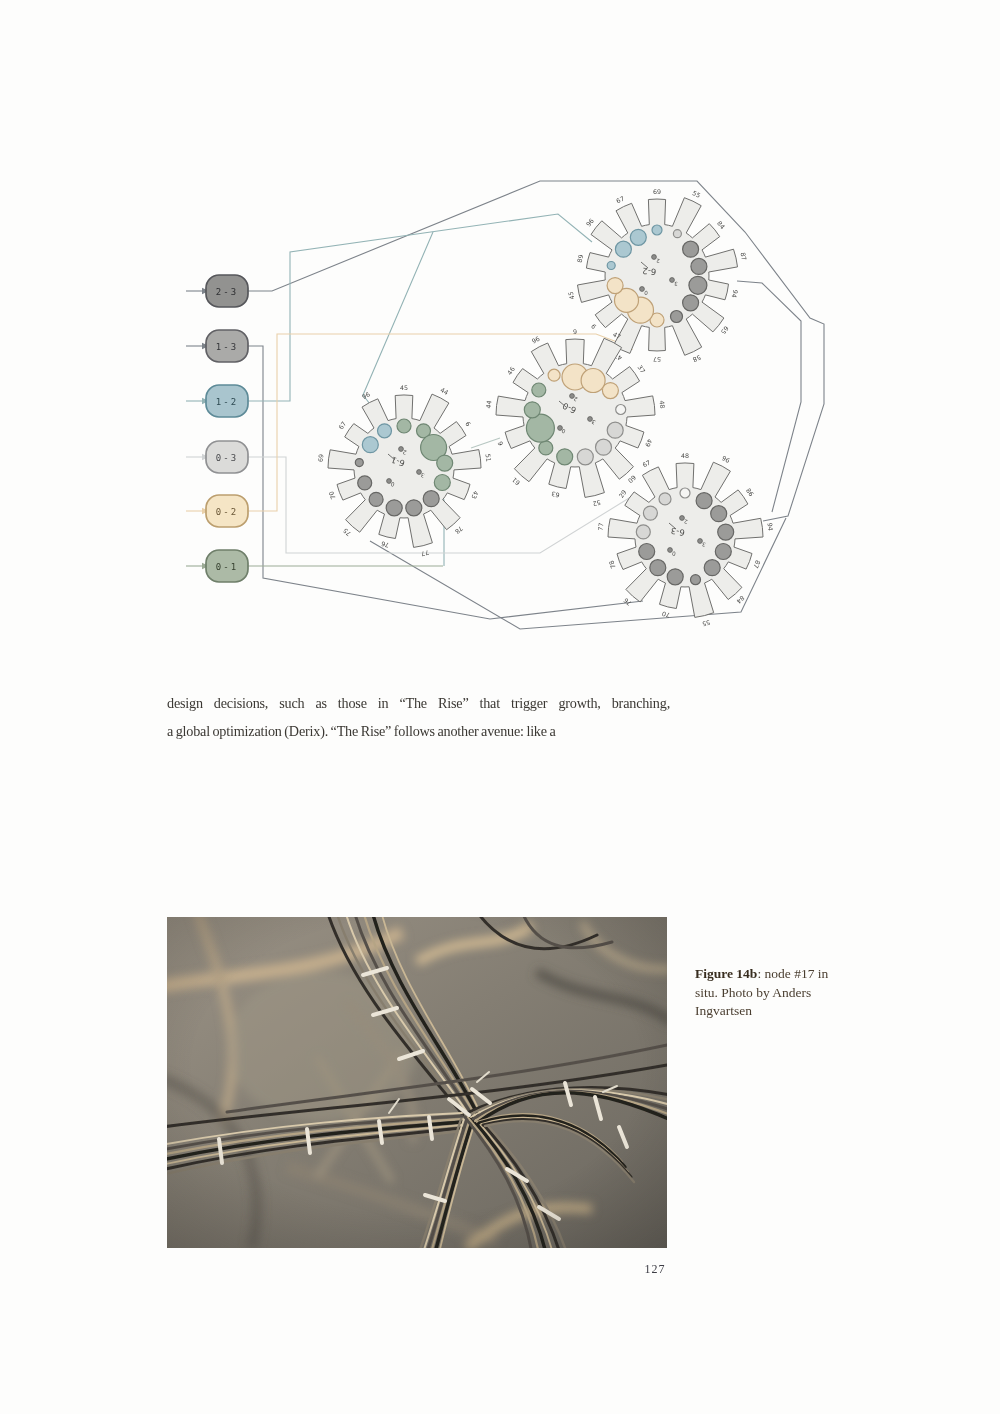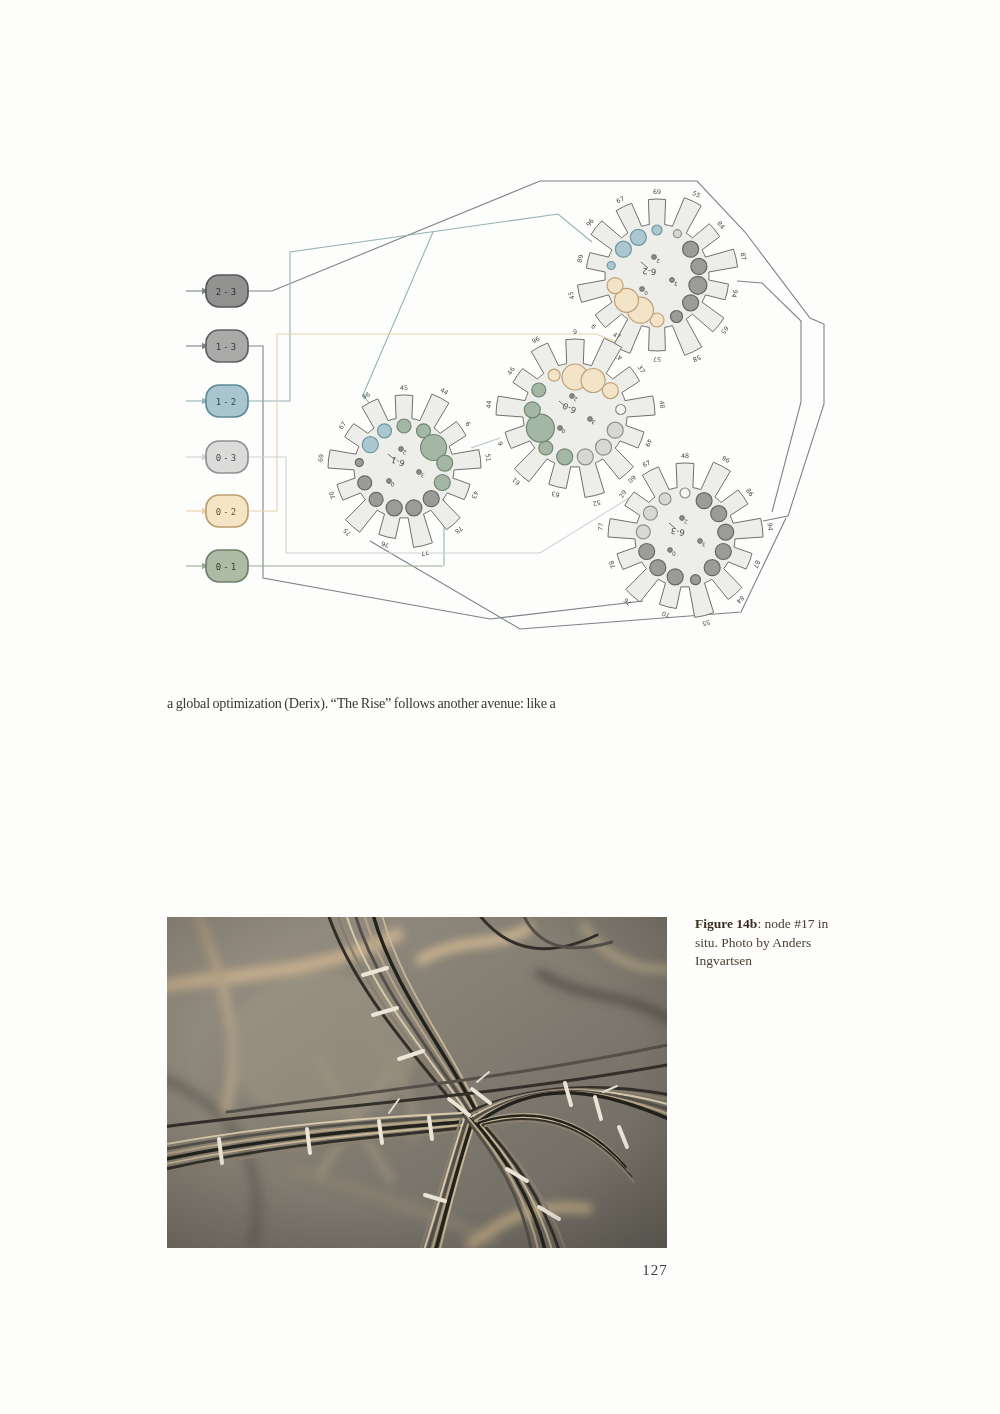--- a/index.html
+++ b/index.html
@@ -5,25 +5,25 @@
   html,body{margin:0;padding:0;background:#e8e8e8;}
   .page{position:relative;width:1000px;height:1414px;background:#fdfdfc;overflow:hidden;
         font-family:"Liberation Serif",serif;}
   #diagram-svg{position:absolute;left:0;top:0;}
   .para{position:absolute;left:167px;top:689px;width:503px;
         font-size:14.2px;line-height:28.2px;color:#3b3833;
         letter-spacing:-0.2px;word-spacing:-0.8px;}
   .para .pline{white-space:nowrap;text-align:justify;text-align-last:justify;overflow:hidden;}
   .para .pline.last{text-align-last:left;}
   .photo-wrap{position:absolute;left:167px;top:917px;width:500px;height:331px;}
-  .caption{position:absolute;left:695px;top:915px;width:152px;
+  .caption{position:absolute;left:695px;top:965px;width:152px;
            font-size:13.5px;line-height:18.5px;color:#4a3e30;}
   .caption b{color:#382d1f;}
   .pageno{position:absolute;left:615px;top:1262px;width:80px;text-align:center;
-          font-size:15px;color:#3c3c44;letter-spacing:1px;}
+          font-size:12px;color:#3c3c44;letter-spacing:1px;}
 </style>
 </head>
 <body>
 
 <div class="page">
 
   <svg id="diagram-svg" width="1000" height="660" viewBox="0 0 1000 660">
     <g fill="none" stroke-width="1.1">
       <polyline stroke="#7d838a" points="246,291 272,291 540,181 697,181 745,232 810,318 824,324 824,404 788,516 763,521"></polyline>
       <polyline stroke="#7d838a" points="737,281 762,283 801,321 801,402 772,512"></polyline>
@@ -220,20 +220,21 @@
         <text x="688" y="520" font-size="5.6" fill="#4c4c4a" font-family="DejaVu Sans, sans-serif" transform="rotate(190 688 520)">2</text>
         <circle cx="700" cy="541" r="2.4" fill="#8c8c8a" stroke="#5f5f5d" stroke-width="0.8"></circle>
         <text x="706" y="543" font-size="5.6" fill="#4c4c4a" font-family="DejaVu Sans, sans-serif" transform="rotate(190 706 543)">3</text>
         <circle cx="670" cy="550" r="2.4" fill="#8c8c8a" stroke="#5f5f5d" stroke-width="0.8"></circle>
         <text x="676" y="552" font-size="5.6" fill="#4c4c4a" font-family="DejaVu Sans, sans-serif" transform="rotate(190 676 552)">0</text>
         <line x1="669" y1="523" x2="676" y2="529" stroke="#6f6f6d" stroke-width="1"></line>
       </g>
     </svg>
 
   <div class="para" id="para">
+      <div class="pline">design decisions, such as those in “The Rise” that trigger growth, branching,</div>
       <div class="pline last">a global optimization (Derix). “The Rise” follows another avenue: like a</div>
     </div>
 
   <div class="photo-wrap">
     <svg width="500" height="331" viewBox="0 0 500 331">
       <defs>
         <linearGradient id="pbg" x1="0" y1="0" x2="1" y2="1">
           <stop offset="0" stop-color="#9a9285"></stop>
           <stop offset="0.45" stop-color="#847e73"></stop>
           <stop offset="1" stop-color="#6b675f"></stop>

